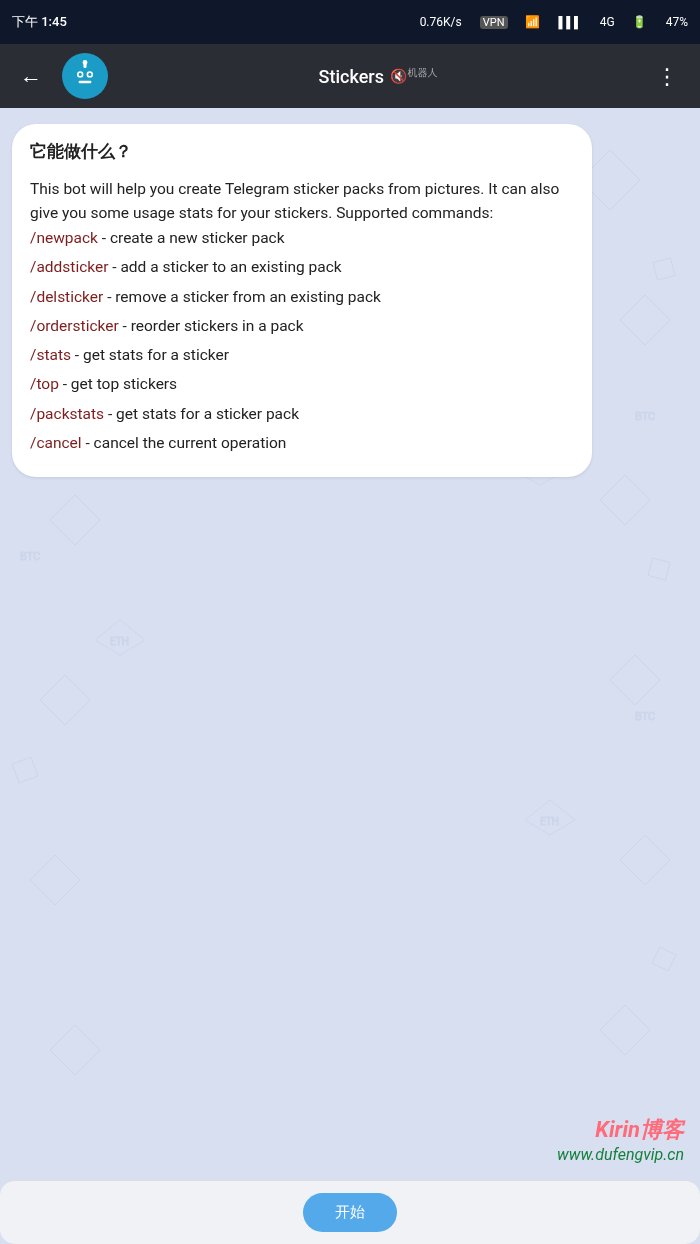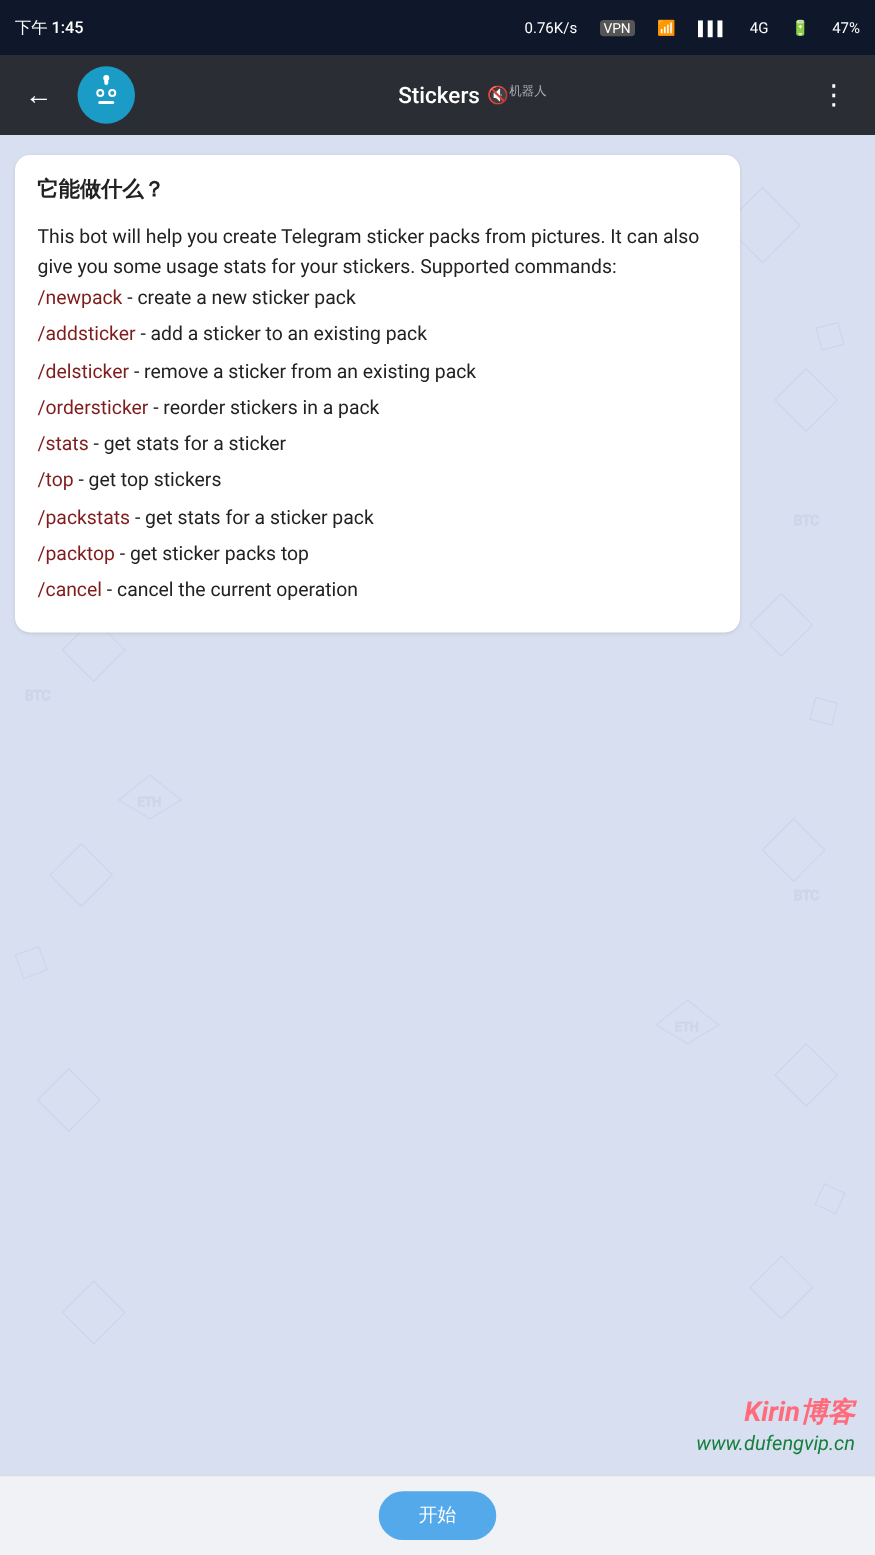--- a/index.html
+++ b/index.html
@@ -122,21 +122,21 @@
     .chat-area {
       position: relative;
       z-index: 5;
       padding: 16px 12px 80px 12px;
       min-height: calc(1244px - 108px);
     }
 
     
     .message-bubble {
       background: white;
-      border-radius: 12px;
+      border-radius: 24px;
       padding: 16px 18px;
       max-width: 580px;
       margin: 0 auto 0 0;
       box-shadow: 0 1px 3px rgba(0,0,0,0.1);
       position: relative;
       z-index: 5;
     }
 
     .message-heading {
       font-size: 17px;
@@ -171,20 +171,21 @@
       position: fixed;
       bottom: 0;
       width: 700px;
       background: #f0f2f5;
       height: 64px;
       display: flex;
       align-items: center;
       justify-content: center;
       border-top: 1px solid #ddd;
       z-index: 20;
+      border-radius: 15px;
     }
 
     .start-btn {
       background: #54a9eb;
       color: white;
       border: none;
       border-radius: 24px;
       padding: 10px 32px;
       font-size: 15px;
       cursor: pointer;
@@ -335,24 +336,20 @@
       <div class="cmd-line">
         <a class="cmd-link">/top</a>
         <span> - get top stickers</span>
       </div>
 
       <div class="cmd-line">
         <a class="cmd-link">/packstats</a>
         <span> - get stats for a sticker pack</span>
       </div>
 
-      <div class="cmd-line">
-        <a class="cmd-link">/packtop</a>
-        <span> - get sticker packs top</span>
-      </div>
 
       <div class="cmd-line">
         <a class="cmd-link">/cancel</a>
         <span> - cancel the current operation</span>
       </div>
     </div>
   </div>
 </div>
 
 <div class="watermark">

